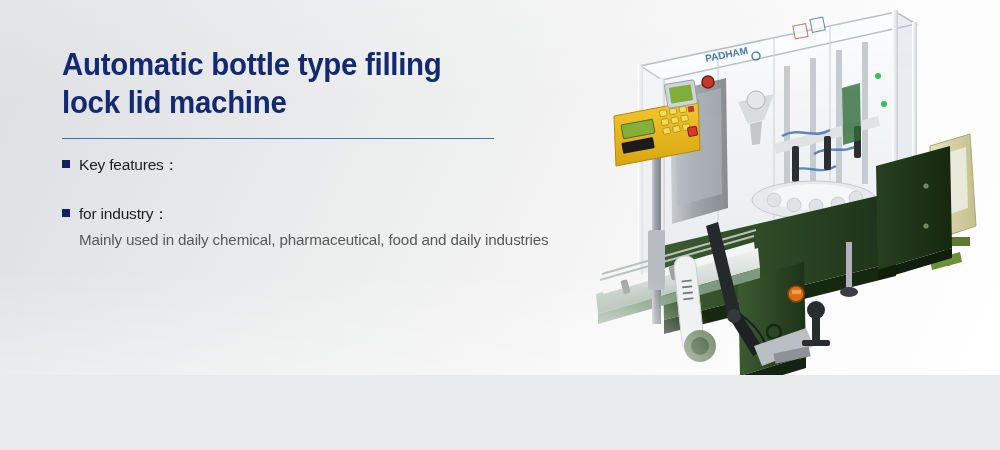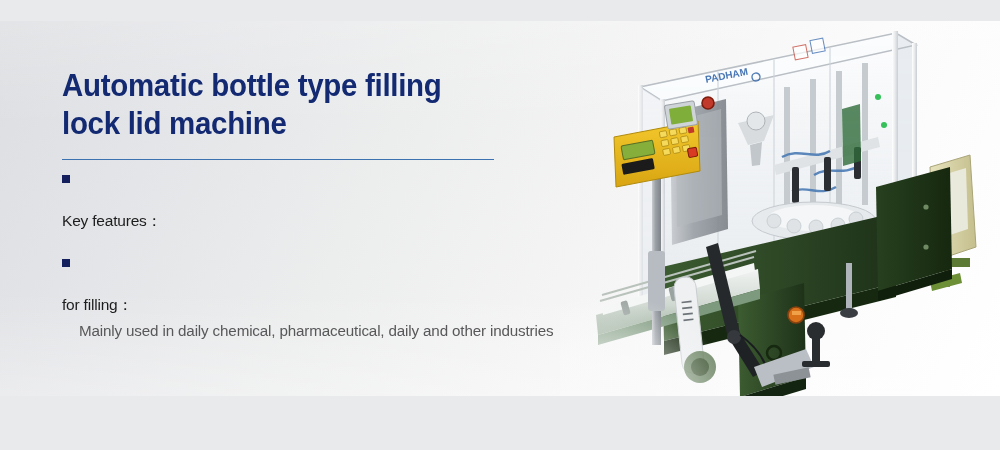--- a/index.html
+++ b/index.html
@@ -11,21 +11,20 @@
     font-family: "Liberation Sans", sans-serif;
     background: #e9eaec;
   }
 
   .banner {
     position: relative;
     width: 1000px; height: 375px;
     overflow: hidden;
     background:
       linear-gradient(115deg, #dcdee1 0%, #e4e5e8 18%, #eceded 38%, #f4f4f4 58%, #fbfbfb 78%, #ffffff 100%);
-    margin-top: 21px;
   }
   
   .banner::after {
     content: "";
     position: absolute; inset: 0;
     background: linear-gradient(180deg, rgba(255,255,255,0.20) 0%, rgba(255,255,255,0) 28%, rgba(255,255,255,0) 72%, rgba(255,255,255,0.30) 100%);
     pointer-events: none;
   }
 
   
@@ -52,22 +51,21 @@
     width: 432px; height: 1px;
     background: #3d72b0;
   }
 
   .feature-block { margin-top: 17px; }
   .feature-block.second { margin-top: 31px; }
 
   .feature-head {
     display: flex;
     align-items: baseline;
-    gap: 27px;
-    flex-direction: column;
+    gap: 9px;
   }
   .bullet {
     flex: 0 0 auto;
     width: 8px; height: 8px;
     background: #141f5e;
     position: relative;
     top: -2px;
   }
   .feature-label {
     color: #1d1d1d;
@@ -124,23 +122,23 @@
     <div class="feature-block">
       <div class="feature-head">
         <span class="bullet"></span>
         <span class="feature-label">Key features：</span>
       </div>
     </div>
 
     <div class="feature-block second">
       <div class="feature-head">
         <span class="bullet"></span>
-        <span class="feature-label">for filling：</span>
+        <span class="feature-label">for industry：</span>
       </div>
-      <div class="feature-body justify">Mainly used in daily chemical, pharmaceutical, daily and other industries</div>
+      <div class="feature-body justify">Mainly used in daily chemical, pharmaceutical, food and daily industries</div>
     </div>
 
   </div>
 
   <div class="photo">
     <svg viewBox="0 0 430 430" xmlns="http://www.w3.org/2000/svg">
       <defs>
         <linearGradient id="glass" x1="0" y1="0" x2="0" y2="1">
           <stop offset="0%" stop-color="#fdfdfe" stop-opacity=".96"></stop>
           <stop offset="45%" stop-color="#eef1f4" stop-opacity=".80"></stop>

